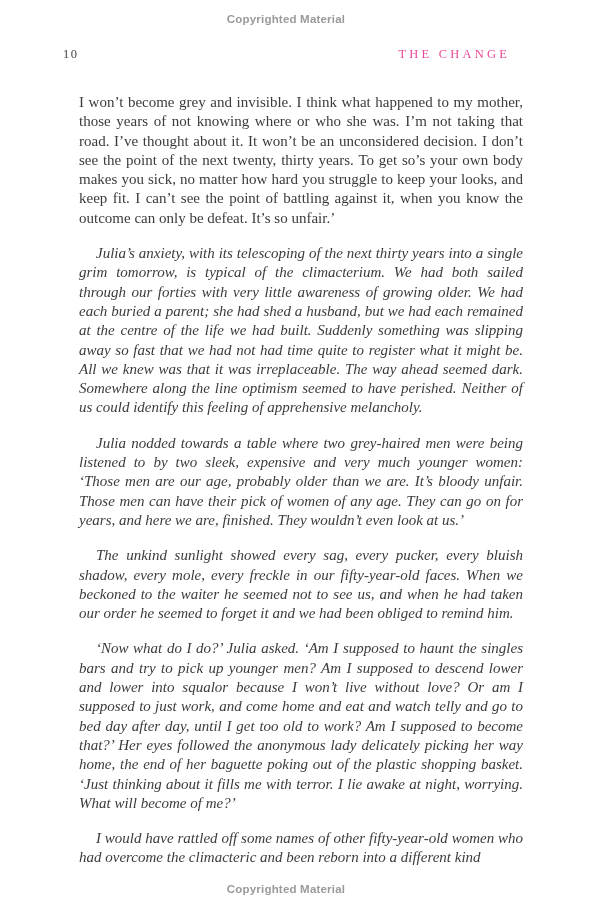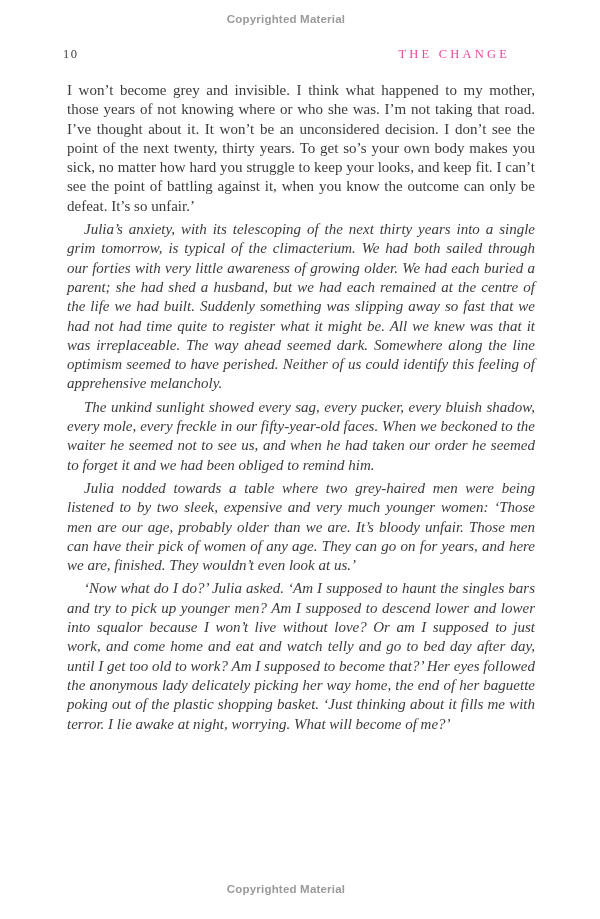--- a/index.html
+++ b/index.html
@@ -54,21 +54,21 @@
     left: 63px;
     width: 476px;
     font-size: 15px;
     line-height: 19.3px;
     color: #3b3b3b;
     text-align: justify;
     text-justify: inter-word;
     hyphens: none;
   }
   .page-body p {
-    margin: 4px;
+    margin: 16px;
     padding: 0;
   }
   .page-body p.indent {
     text-indent: 17px;
     font-style: italic;
   }
 </style>
 </head>
 <body>
 
@@ -77,20 +77,21 @@
   <div class="copyright-notice copyright-top">Copyrighted Material</div>
 
   <div class="page-header">
     <span class="page-number">10</span>
     <span class="running-head">THE CHANGE</span>
   </div>
 
   <div class="page-body">
     <p>I won’t become grey and invisible. I think what happened to my mother, those years of not knowing where or who she was. I’m not taking that road. I’ve thought about it. It won’t be an unconsidered decision. I don’t see the point of the next twenty, thirty years. To get so’s your own body makes you sick, no matter how hard you struggle to keep your looks, and keep fit. I can’t see the point of battling against it, when you know the outcome can only be defeat. It’s so unfair.’</p>
     <p class="indent">Julia’s anxiety, with its telescoping of the next thirty years into a single grim tomorrow, is typical of the climacterium. We had both sailed through our forties with very little awareness of growing older. We had each buried a parent; she had shed a husband, but we had each remained at the centre of the life we had built. Suddenly something was slipping away so fast that we had not had time quite to register what it might be. All we knew was that it was irreplaceable. The way ahead seemed dark. Somewhere along the line optimism seemed to have perished. Neither of us could identify this feeling of apprehensive melancholy.</p>
+    <p class="indent">Julia nodded towards a table where two grey-haired men were being listened to by two sleek, expensive and very much younger women: ‘Those men are our age, probably older than we are. It’s bloody unfair. Those men can have their pick of women of any age. They can go on for years, and here we are, finished. They wouldn’t even look at us.’</p>
     <p class="indent">The unkind sunlight showed every sag, every pucker, every bluish shadow, every mole, every freckle in our fifty-year-old faces. When we beckoned to the waiter he seemed not to see us, and when he had taken our order he seemed to forget it and we had been obliged to remind him.</p>
-    <p class="indent">Julia nodded towards a table where two grey-haired men were being listened to by two sleek, expensive and very much younger women: ‘Those men are our age, probably older than we are. It’s bloody unfair. Those men can have their pick of women of any age. They can go on for years, and here we are, finished. They wouldn’t even look at us.’</p>
     <p class="indent">‘Now what do I do?’ Julia asked. ‘Am I supposed to haunt the singles bars and try to pick up younger men? Am I supposed to descend lower and lower into squalor because I won’t live without love? Or am I supposed to just work, and come home and eat and watch telly and go to bed day after day, until I get too old to work? Am I supposed to become that?’ Her eyes followed the anonymous lady delicately picking her way home, the end of her baguette poking out of the plastic shopping basket. ‘Just thinking about it fills me with terror. I lie awake at night, worrying. What will become of me?’</p>
+    <p class="indent">I would have rattled off some names of other fifty-year-old women who had overcome the climacteric and been reborn into a different kind</p>
   </div>
 
   <div class="copyright-notice copyright-bottom">Copyrighted Material</div>
 
 </div>
 
 </body></html>

